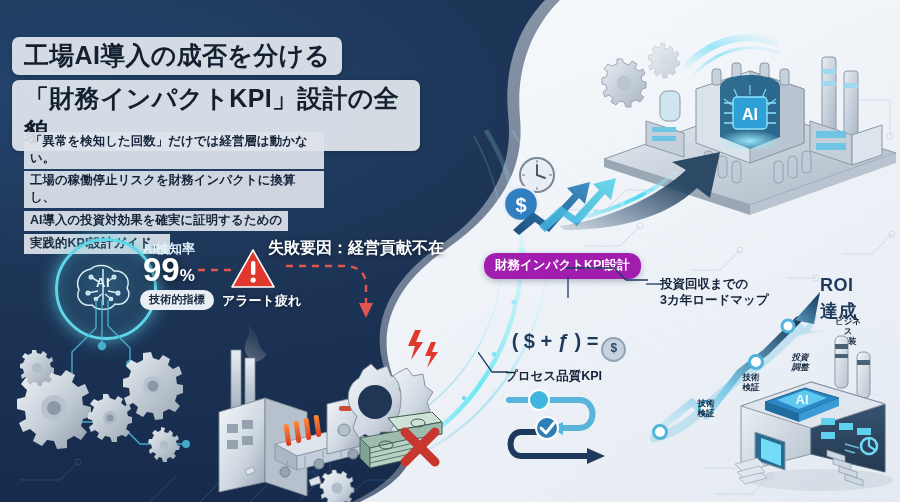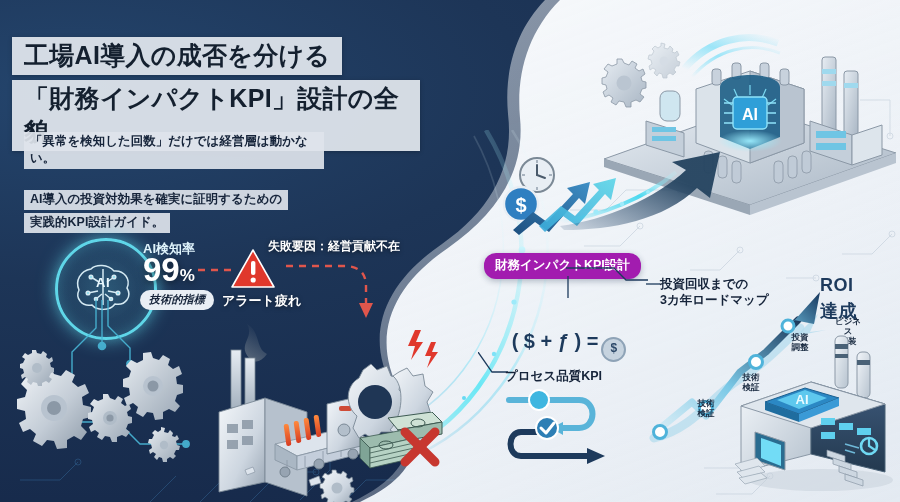--- a/index.html
+++ b/index.html
@@ -30,21 +30,21 @@
   .streaks{position:absolute;left:390px;top:130px;width:240px;height:330px;pointer-events:none;}
 
   
   .title-wrap{position:absolute;left:0;top:14px;width:420px;}
   .t1{display:inline-block;margin-left:24px;color:#ffffff;font-weight:bold;
       font-size:26px;line-height:34px;letter-spacing:.5px;
       text-shadow:0 2px 5px rgba(0,0,0,.55);}
   .band{display:inline-block;background:rgba(226,231,238,.93);color:#14202f;
       font-weight:bold;font-size:25px;line-height:33px;padding:2px 12px 3px 12px;
       margin-top:5px;margin-left:12px;letter-spacing:.3px;
-      box-shadow:0 1px 4px rgba(0,0,0,.25);}
+      box-shadow:0 1px 4px rgba(0,0,0,.25);border-radius:7px;}
   .band2{margin-left:12px;}
   .lede{position:absolute;left:24px;top:132px;width:300px;}
   .lede span{display:inline-block;background:rgba(222,228,236,.92);color:#16243a;
       font-size:12.4px;line-height:17px;font-weight:bold;padding:1px 6px 2px 6px;
       margin-bottom:2px;letter-spacing:.1px;}
 
   
   .brain-ring{position:absolute;left:55px;top:238px;width:96px;height:96px;border-radius:50%;
       border:3px solid #5fd6e8;box-shadow:0 0 18px rgba(95,214,232,.65),inset 0 0 16px rgba(95,214,232,.35);}
   .brain-ring::after{content:"";position:absolute;inset:-11px;border-radius:50%;
@@ -54,27 +54,27 @@
       color:#eaf9ff;font-weight:bold;font-size:13px;letter-spacing:.5px;}
 
   .gears{position:absolute;left:10px;top:300px;width:190px;height:180px;}
 
   
   .kpi-title{position:absolute;left:143px;top:240px;color:#dff3fb;font-weight:bold;font-size:13px;text-align:right;}
   .kpi-num{position:absolute;left:143px;top:252px;color:#ffffff;font-weight:bold;font-size:33px;line-height:36px;
       text-shadow:0 2px 6px rgba(0,0,0,.45);}
   .kpi-num .pct{font-size:17px;}
   .kpi-badge{position:absolute;left:140px;top:290px;background:#e9eef4;color:#16243a;
-      font-size:11px;font-weight:bold;border-radius:10px;padding:2px 9px 3px 9px;letter-spacing:.2px;font-style:italic;}
+      font-size:11px;font-weight:bold;border-radius:10px;padding:2px 9px 3px 9px;letter-spacing:.2px;}
 
   
   .warn{position:absolute;left:230px;top:248px;width:46px;height:42px;}
   .warn-label{position:absolute;left:222px;top:292px;color:#ffffff;font-weight:bold;font-size:13px;
       text-shadow:0 1px 4px rgba(0,0,0,.5);}
-  .fail-label{position:absolute;left:268px;top:238px;color:#ffffff;font-weight:bold;font-size:12px;
+  .fail-label{position:absolute;left:268px;top:238px;color:#ffffff;font-weight:bold;font-size:16px;
       text-shadow:0 1px 4px rgba(0,0,0,.55);text-align:center;}
 
   
   .factory-dark{position:absolute;left:215px;top:320px;width:230px;height:182px;}
   .money{position:absolute;left:358px;top:412px;width:86px;height:62px;}
   .redx{position:absolute;left:398px;top:425px;width:44px;height:44px;}
 
   
   .pill{position:absolute;left:484px;top:253px;background:#a21caf;color:#ffffff;
       font-weight:bold;font-size:12.5px;border-radius:12px;padding:4px 11px 5px 11px;
@@ -179,21 +179,21 @@
   </svg>
 
   <div class="title-wrap">
     <br>
     <div class="band">工場AI導入の成否を分ける</div><br>
     <div class="band band2">「財務インパクトKPI」設計の全貌</div>
   </div>
 
   <div class="lede">
     <span>「異常を検知した回数」だけでは経営層は動かない。</span><br>
-    <br>
+    <span>工場の稼働停止リスクを財務インパクトに換算し、</span><br>
     <span>AI導入の投資対効果を確実に証明するための</span><br>
     <span>実践的KPI設計ガイド。</span>
   </div>
 
   <div class="brain-ring"></div>
   <svg class="brain-svg" viewBox="0 0 74 74">
     <g stroke="#dff3fb" stroke-width="1.5" fill="none" opacity=".95">
       <path d="M25 20 C14 22 9 32 13 41 C9 49 16 58 26 56 C31 62 44 62 49 55 C60 57 66 47 61 39 C65 30 58 21 48 22 C42 15 30 15 25 20 Z"></path>
       <path d="M37 20 L37 56"></path>
       <path d="M25 28 L33 33 M48 28 L41 33 M22 44 L32 42 M52 44 L42 42 M30 50 L36 45 M45 50 L39 45"></path>
@@ -599,21 +599,21 @@
 
   <div id="milestones">
       <div class="ms" style="left: 690px; top: 398px; width: 32px;">
         <div>技術</div>
         <div>検証</div>
       </div>
       <div class="ms" style="left: 735px; top: 372px; width: 32px;">
         <div>技術</div>
         <div>検証</div>
       </div>
-      <div class="ms" style="left: 784px; top: 332px; width: 32px;">
+      <div class="ms" style="left: 784px; top: 352px; width: 32px; font-style: italic;">
         <div>投資</div>
         <div>調整</div>
       </div>
       <div class="ms" style="left: 832px; top: 316px; width: 32px;">
         <div>ビジネス</div>
         <div>実装</div>
       </div>
     </div>
 
   <svg class="factory-light" viewBox="0 0 170 165">

